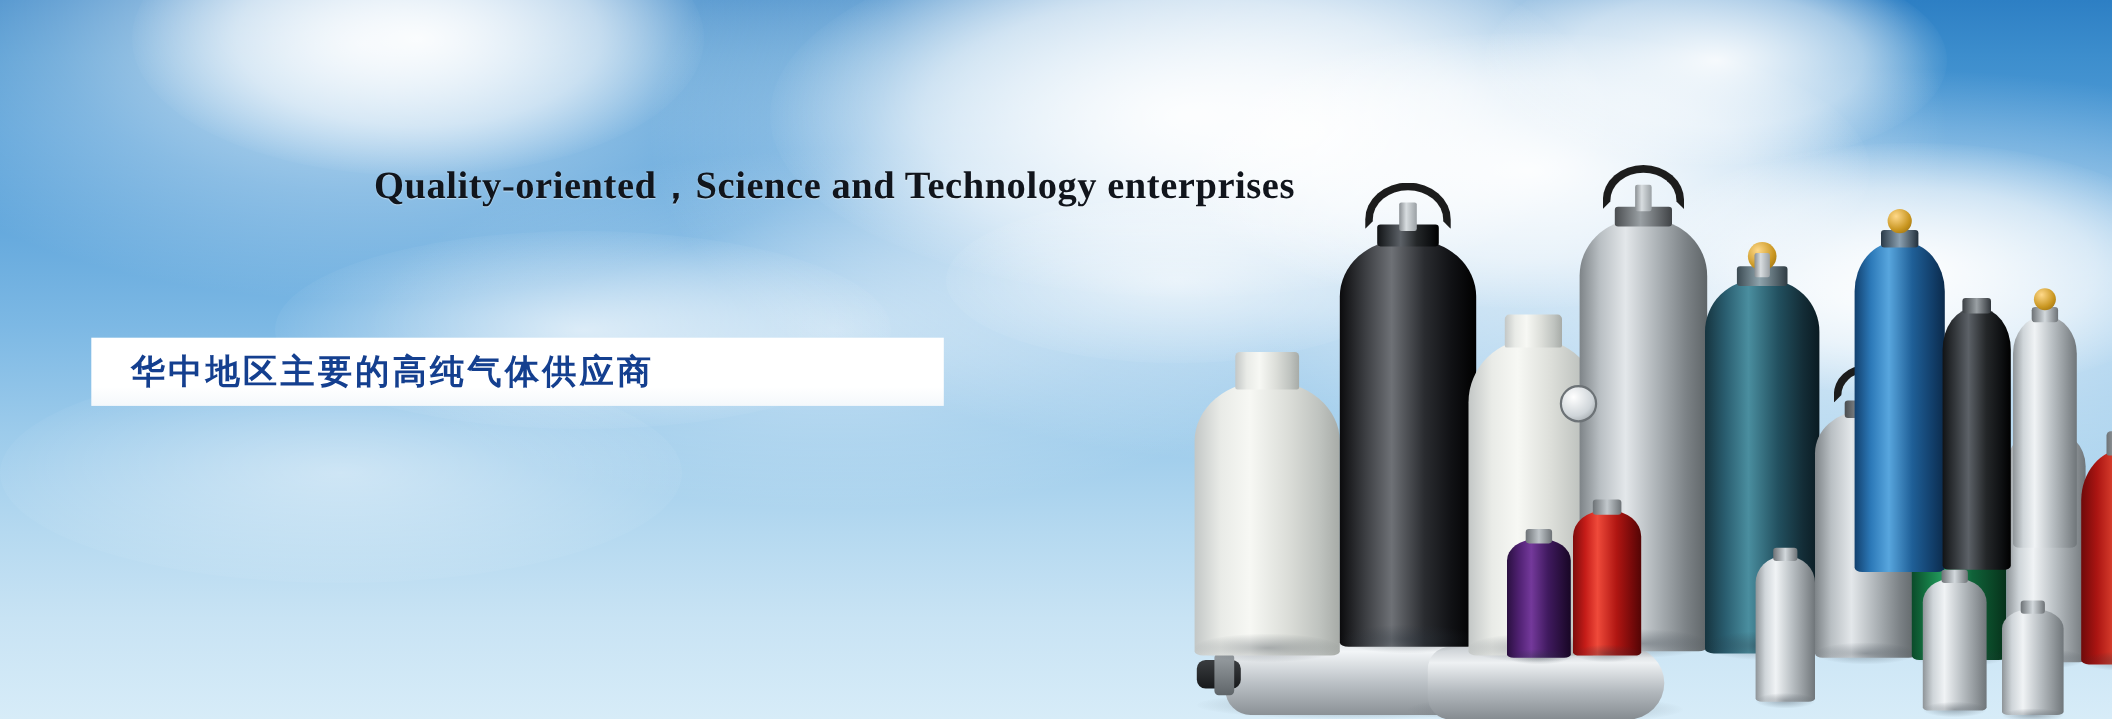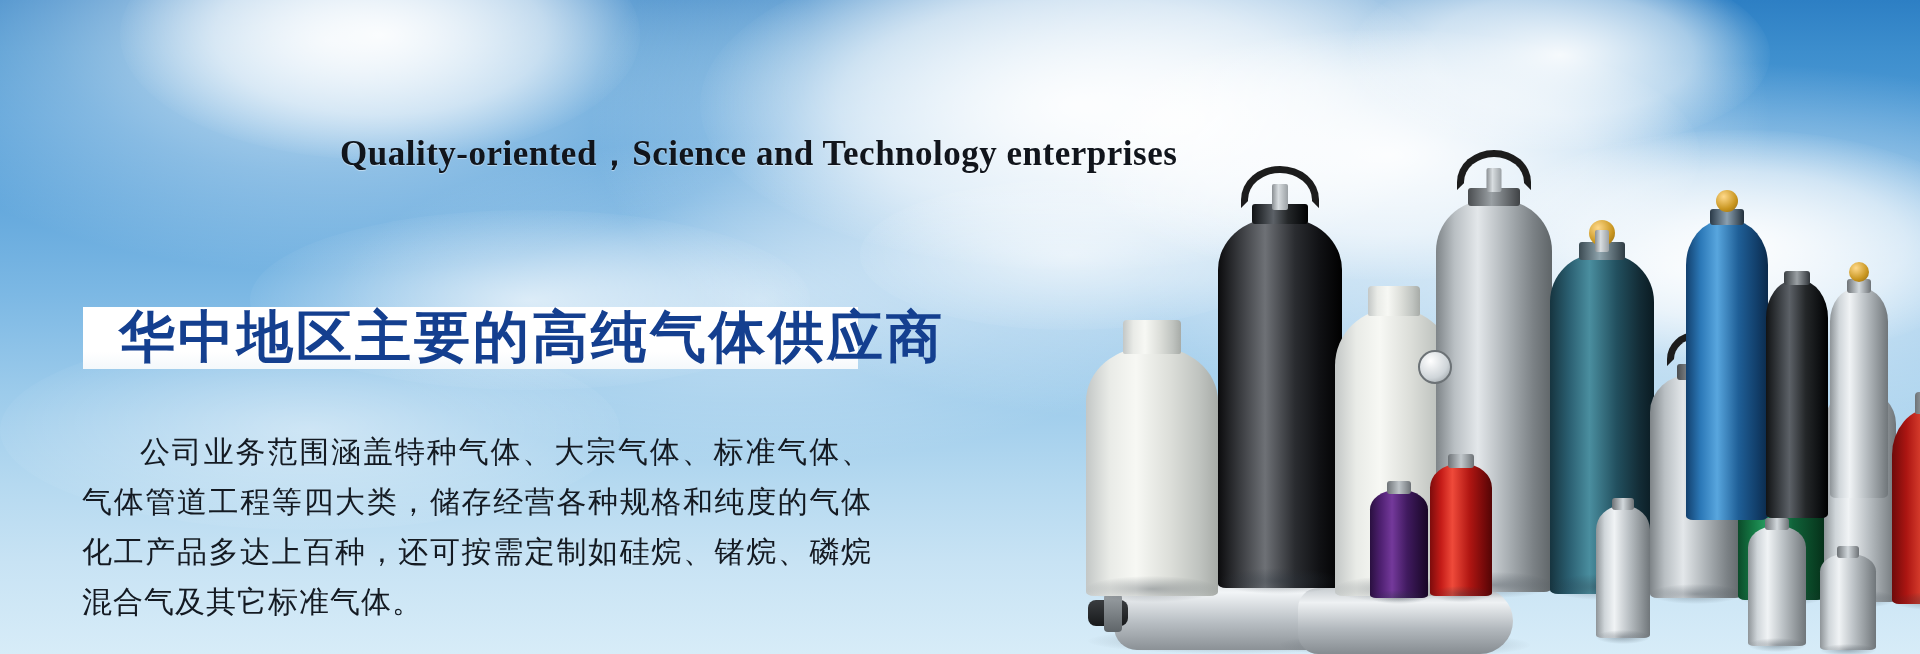--- a/index.html
+++ b/index.html
@@ -64,42 +64,42 @@
        4px 4px 0 #4e4e4e,
        5px 5px 0 #414141,
        6px 6px 1px #333333,
        8px 9px 10px rgba(0,0,0,0.40),
       -1px -1px 0 rgba(255,255,255,0.9);
   }
   #headline .sep { letter-spacing:0; padding:0 6px; }
 
   
   #subtitle {
-    position:absolute; left:340px; top:130px;
+    position:absolute; left:340px; top:145px;
     width:1250px;
     font-family:"Liberation Serif", serif;
     font-weight:bold;
     font-size:35px;
     letter-spacing:0.5px;
     color:#11151c;
     white-space:nowrap;
     text-shadow:0 1px 1px rgba(255,255,255,0.45);
   }
 
   
   #tagline-box {
     position:absolute; left:83px; top:307px;
     width:775px; height:62px;
     background:linear-gradient(180deg,#ffffff 0%,#ffffff 72%,#f4f8fb 100%);
     display:flex; align-items:center;
   }
   #tagline {
     font-family:"Liberation Sans", sans-serif;
     font-weight:bold;
-    font-size:56px;
+    font-size:31px;
     letter-spacing:3px;
     color:#143f8f;
     padding-left:36px;
     white-space:nowrap;
   }
 
   
   #body-copy {
     position:absolute; left:82px; top:427px;
     width:790px;
@@ -180,21 +180,20 @@
   <div class="cloud c7"></div>
   <div class="cloud c8"></div>
 
 
   <div id="subtitle">Quality-oriented，Science and Technology enterprises</div>
 
   <div id="tagline-box">
     <div id="tagline">华中地区主要的高纯气体供应商</div>
   </div>
 
-  <div id="body-copy">公司业务范围涵盖特种气体、大宗气体、标准气体、气体管道工程等四大类，储存经营各种规格和纯度的气体化工产品多达上百种，还可按需定制如硅烷、锗烷、磷烷混合气及其它标准气体。</div>
 
   <div id="cylinders">
 
     <div class="lying" style="left:-42px; bottom:4px; width:290px; height:74px;">
       <div class="shadow-floor" style="bottom:-4px;"></div>
       <div style="position:absolute; left:26px; top:0; width:250px; height:74px; border-radius:36px 58px 58px 36px;
                   background:linear-gradient(180deg,#cfd4d8 0%,#f2f5f7 22%,#b9bfc4 62%,#8b9196 100%);"></div>
       <div style="position:absolute; left:0px; top:24px; width:40px; height:26px; border-radius:8px;
                   background:linear-gradient(180deg,#3a3d40,#17191b);"></div>
       <div style="position:absolute; left:16px; top:18px; width:18px; height:38px; border-radius:4px;

